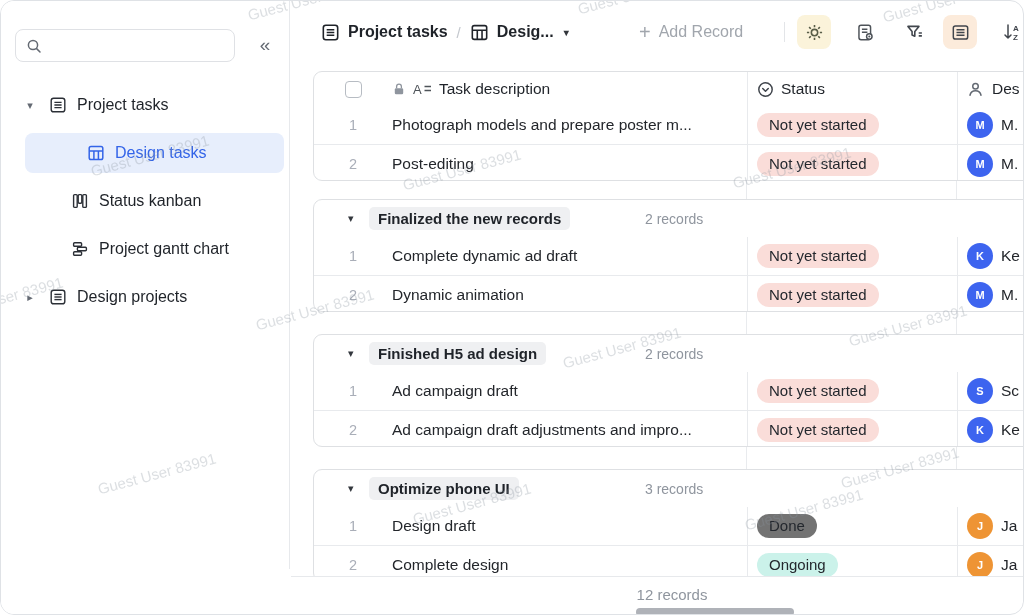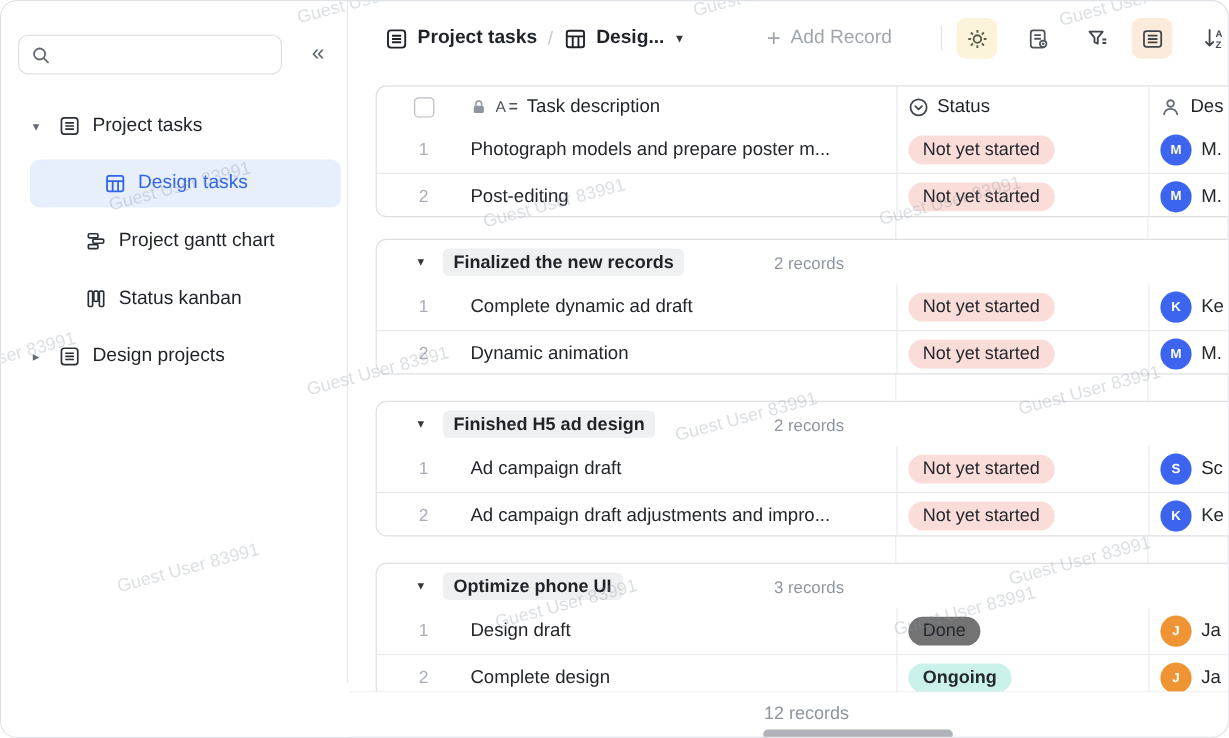--- a/index.html
+++ b/index.html
@@ -122,36 +122,36 @@
               <line x1="2.2" y1="6.9" x2="15.8" y2="6.9"></line>
               <line x1="6.9" y1="6.9" x2="6.9" y2="15.5"></line>
               <line x1="11.4" y1="6.9" x2="11.4" y2="15.5"></line>
             </svg>
         </span>
         <span class="nlabel">Design tasks</span>
       </div>
       <div class="nav-item child">
         <span class="nicon">
           <svg width="18" height="18" viewBox="0 0 18 18" fill="none" stroke="#2B2F36" stroke-width="1.4">
+              <rect x="2.6" y="2.6" width="3.6" height="12.8" rx="1"></rect>
+              <rect x="7.2" y="2.6" width="3.6" height="8.6" rx="1"></rect>
+              <rect x="11.8" y="2.6" width="3.6" height="12.8" rx="1"></rect>
+            </svg>
+        </span>
+        <span class="nlabel">Status kanban</span>
+      </div>
+      <div class="nav-item child">
+        <span class="nicon">
+          <svg width="18" height="18" viewBox="0 0 18 18" fill="none" stroke="#2B2F36" stroke-width="1.4">
               <rect x="2.6" y="2.8" width="8" height="3.4" rx="1"></rect>
               <rect x="6.4" y="7.3" width="9" height="3.4" rx="1"></rect>
               <rect x="2.6" y="11.8" width="8" height="3.4" rx="1"></rect>
             </svg>
         </span>
         <span class="nlabel">Project gantt chart</span>
-      </div>
-      <div class="nav-item child">
-        <span class="nicon">
-          <svg width="18" height="18" viewBox="0 0 18 18" fill="none" stroke="#2B2F36" stroke-width="1.4">
-              <rect x="2.6" y="2.6" width="3.6" height="12.8" rx="1"></rect>
-              <rect x="7.2" y="2.6" width="3.6" height="8.6" rx="1"></rect>
-              <rect x="11.8" y="2.6" width="3.6" height="12.8" rx="1"></rect>
-            </svg>
-        </span>
-        <span class="nlabel">Status kanban</span>
       </div>
       <div class="nav-item">
         <span class="caret">▸</span>
         <span class="nicon">
           <svg width="18" height="18" viewBox="0 0 18 18" fill="none" stroke="#2B2F36" stroke-width="1.4">
               <rect x="2.2" y="2.2" width="13.6" height="13.6" rx="2.4"></rect>
               <line x1="5.4" y1="6.4" x2="12.6" y2="6.4"></line>
               <line x1="5.4" y1="9" x2="12.6" y2="9"></line>
               <line x1="5.4" y1="11.6" x2="12.6" y2="11.6"></line>
             </svg>
@@ -391,21 +391,21 @@
             </div>
             <div class="c designer">
               <span class="avatar" style="background: rgb(238, 148, 52);">J</span>
               <span class="dname">Ja</span>
             </div>
           </div>
           <div class="trow">
             <div class="c num">2</div>
             <div class="c task">Complete design</div>
             <div class="c status">
-              <span class="badge" style="background: rgb(203, 242, 234); font-weight: bold;">Ongoing</span>
+              <span class="badge" style="background: rgb(203, 242, 234);">Ongoing</span>
             </div>
             <div class="c designer">
               <span class="avatar" style="background: rgb(238, 148, 52);">J</span>
               <span class="dname">Ja</span>
             </div>
           </div>
         </div>
     </div>
   </div>
 

